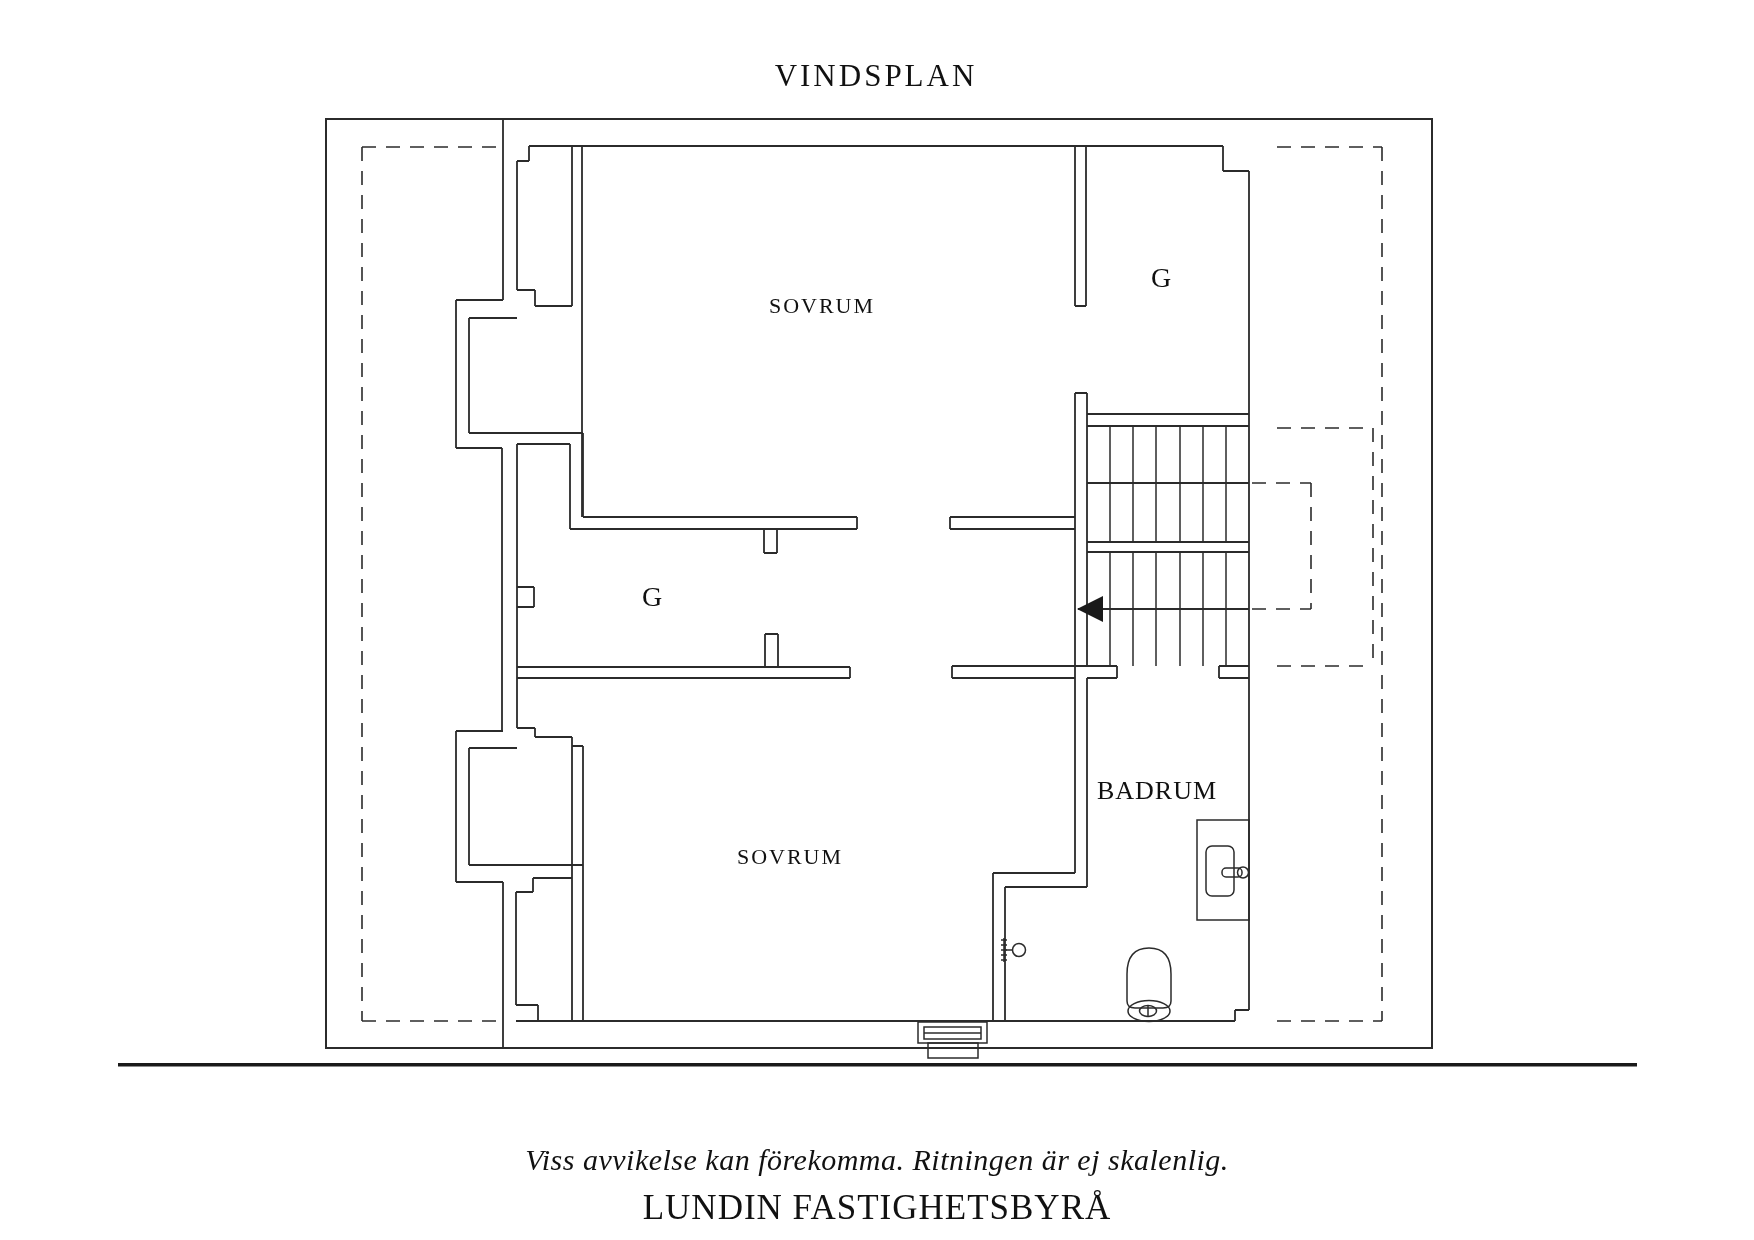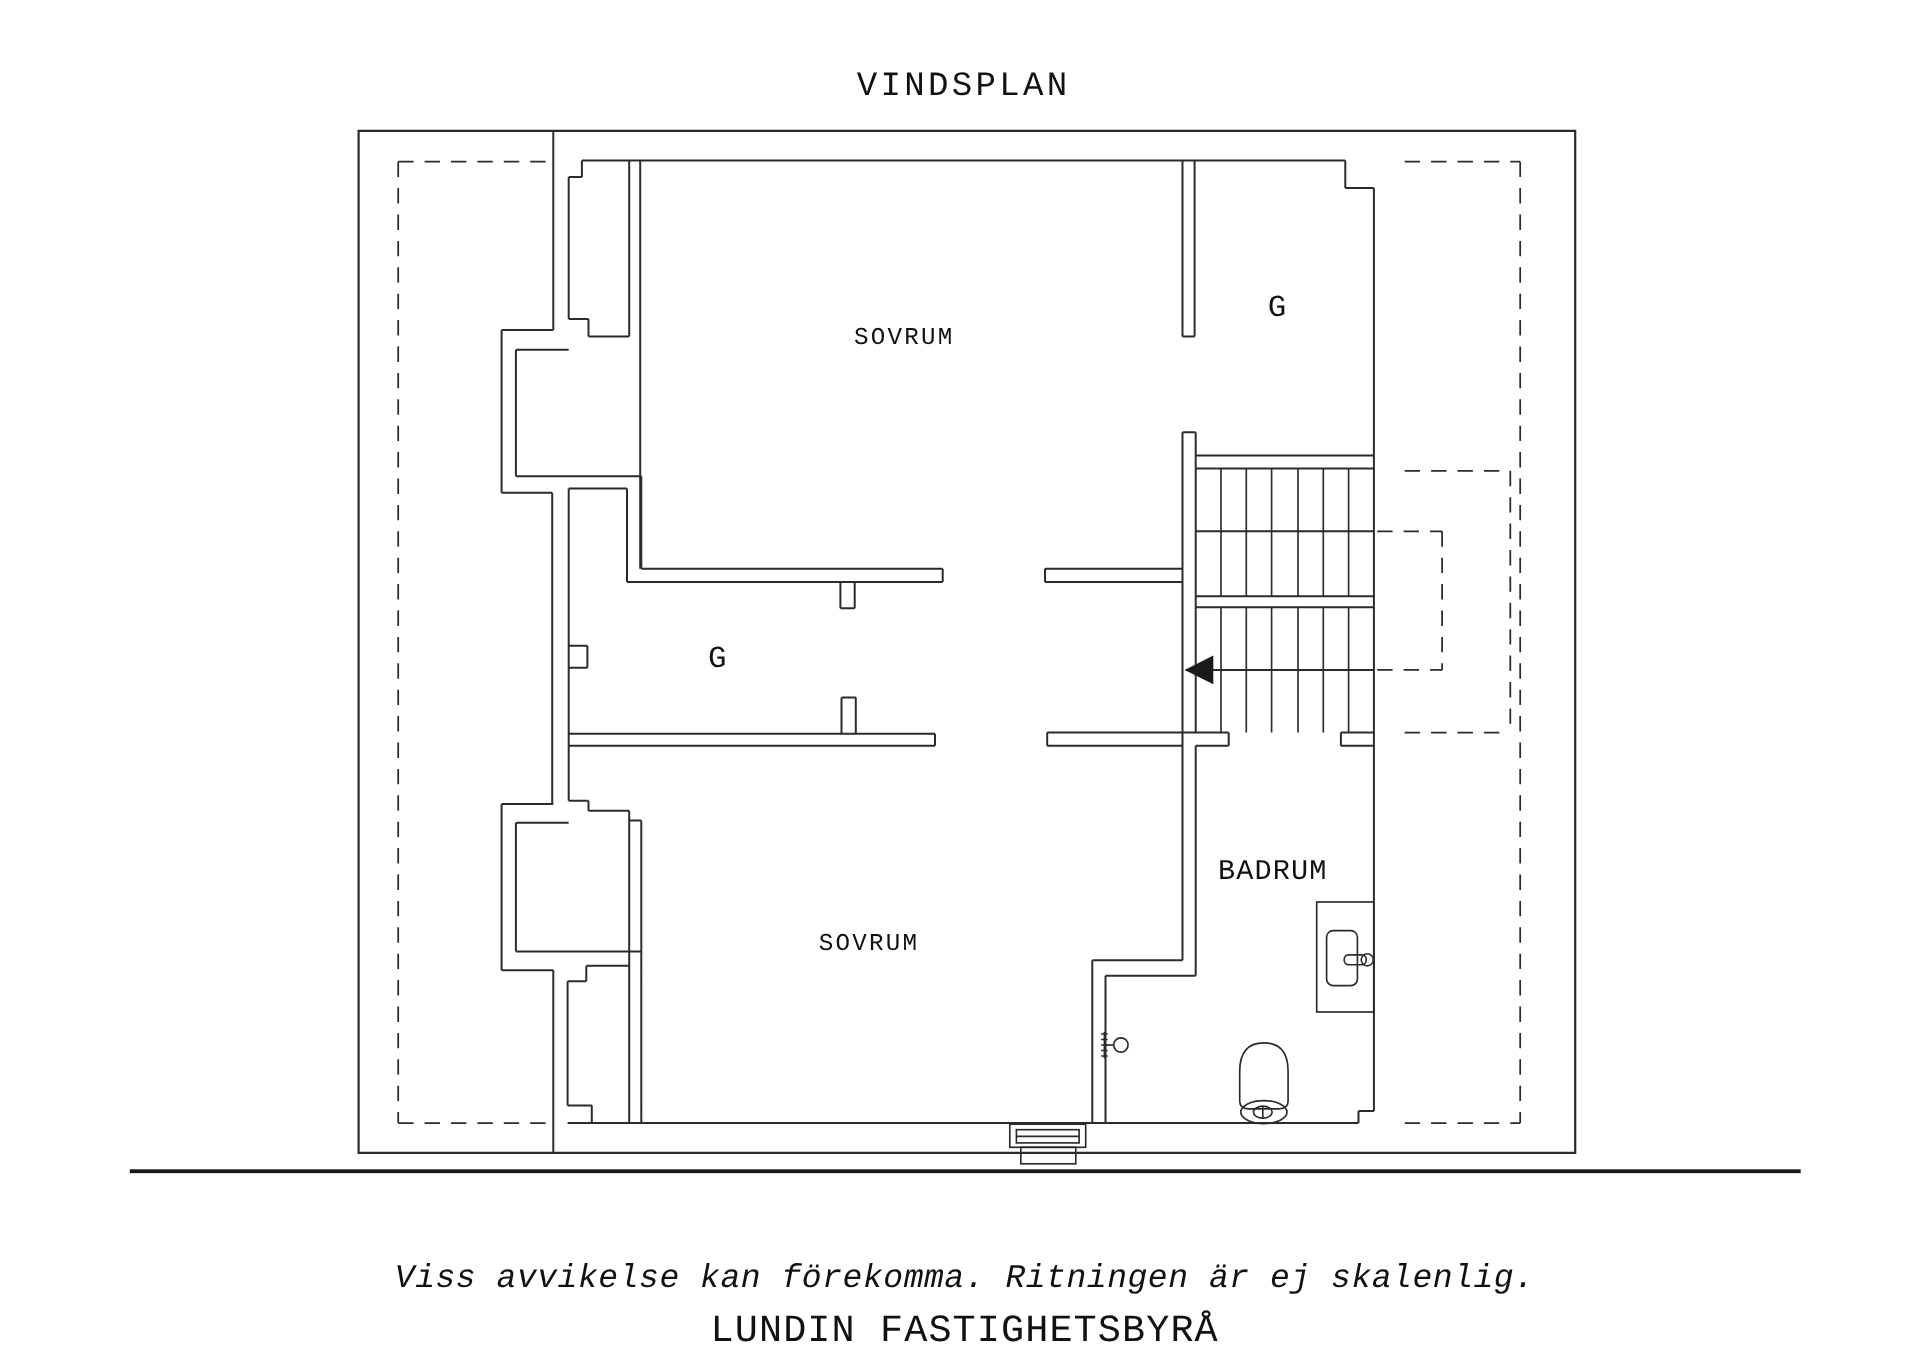--- a/index.html
+++ b/index.html
@@ -1,20 +1,20 @@
 <!DOCTYPE html>
 <html><head>
 <meta charset="utf-8">
 <style>
   html,body{margin:0;padding:0;background:#ffffff;}
   .page{
     position:relative;
     width:1754px;height:1240px;
     background:#ffffff;
-    font-family:Liberation Mono, monospace;
+    font-family:Liberation Serif, serif;
     overflow:hidden;
   }
   svg{display:block;}
   text{fill:#111111;}
   .title-text{font-size:31px;letter-spacing:3px;}
   .room-text{font-size:22px;letter-spacing:2px;}
   .badrum-text{font-size:26px;letter-spacing:1px;}
   .g-text{font-size:28px;}
   .disclaimer-text{font-size:30px;font-style:italic;letter-spacing:.5px;}
   .brand-text{font-size:35px;letter-spacing:1px;}

